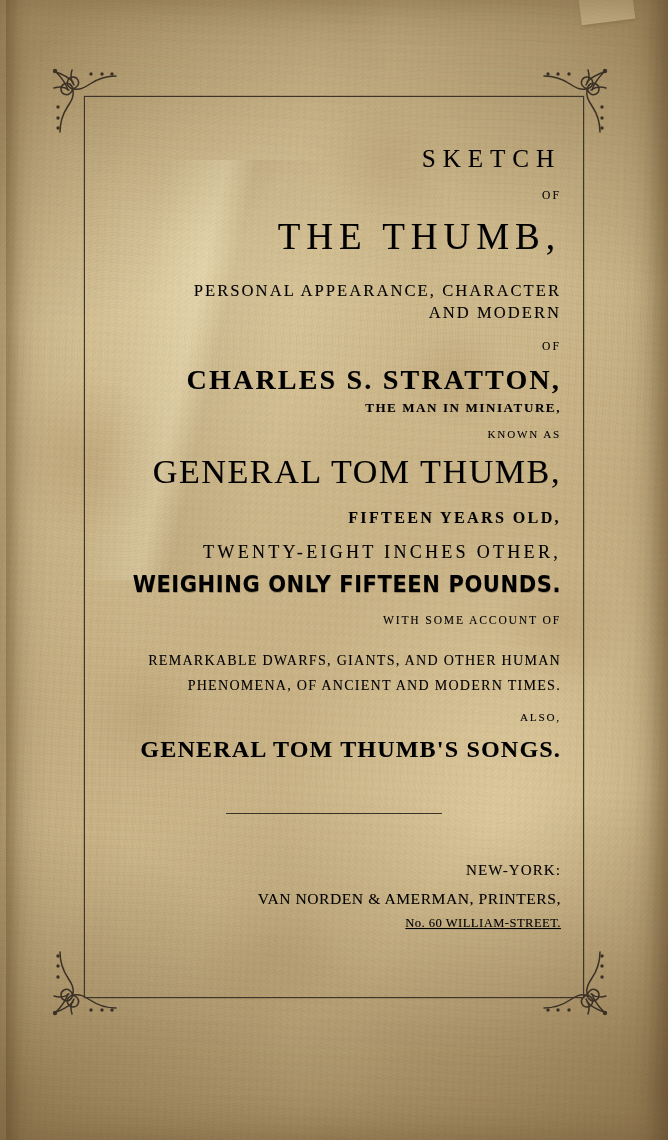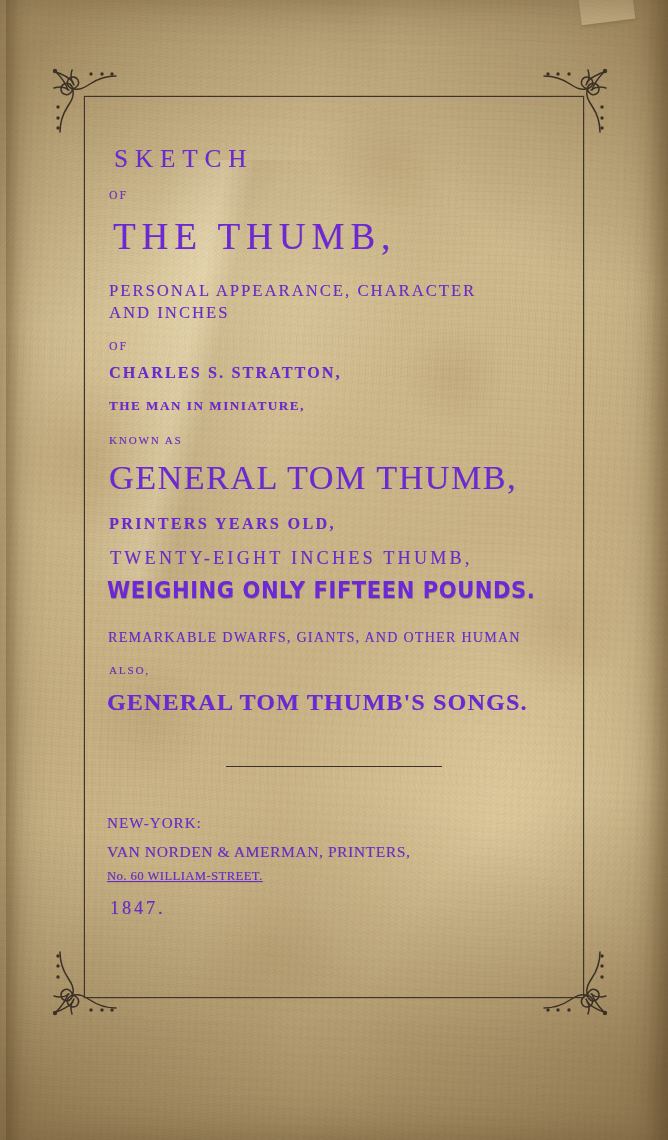--- a/index.html
+++ b/index.html
@@ -106,21 +106,21 @@
     width: 74px; height: 74px;
     color: #3a3026;
     pointer-events: none;
   }
   .orn-tl { left: 46px;  top: 62px; }
   .orn-tr { left: 540px; top: 62px; transform: scaleX(-1); }
   .orn-bl { left: 46px;  top: 948px; transform: scaleY(-1); }
   .orn-br { left: 540px; top: 948px; transform: scale(-1,-1); }
 
   
-  .tp { text-align: left; color: #6d28d9; }
+  .tp { text-align: right; color: #000000; }
   .line { margin: 0; }
 
   .l-sketch {
     font-size: 25px;
     letter-spacing: 7px;
     font-weight: 400;
     margin-top: 30px;
     text-indent: 7px;
   }
   .l-of1, .l-of2, .l-of3 {
@@ -137,37 +137,37 @@
   }
   .l-personal {
     font-size: 16.5px;
     letter-spacing: 2.1px;
     margin-top: 22px;
     line-height: 1.28;
     text-indent: 2px;
   }
   .l-of2 { margin-top: 17px; }
   .l-charles {
-    font-size: 16px;
+    font-size: 28px;
     font-weight: 700;
     letter-spacing: 2.2px;
     margin-top: 12px;
     text-indent: 2px;
   }
   .l-maninmin {
     font-size: 13px;
     letter-spacing: 1.6px;
     font-weight: 700;
-    margin-top: 16px;
+    margin-top: 4px;
     text-indent: 2px;
   }
   .l-knownas {
     font-size: 11px;
     letter-spacing: 1.9px;
-    margin-top: 20px;
+    margin-top: 12px;
     text-indent: 2px;
   }
   .l-general {
     font-size: 34px;
     font-weight: 400;
     letter-spacing: 1.6px;
     margin-top: 13px;
     text-indent: 2px;
   }
   .l-fifteen {
@@ -351,43 +351,44 @@
   </div>
 
   <div class="frame">
     <div class="frame-inner tp">
 
       <p class="line l-sketch">SKETCH</p>
       <p class="line l-of1">OF</p>
       <p class="line l-thelife">THE THUMB,</p>
 
       <p class="line l-personal">PERSONAL APPEARANCE, CHARACTER</p>
-      <p class="line l-personal" style="margin-top:1px;">AND INCHES</p>
+      <p class="line l-personal" style="margin-top:1px;">AND MODERN</p>
 
       <p class="line l-of2">OF</p>
       <p class="line l-charles">CHARLES S. STRATTON,</p>
       <p class="line l-maninmin">THE MAN IN MINIATURE,</p>
 
       <p class="line l-knownas">KNOWN AS</p>
       <p class="line l-general">GENERAL TOM THUMB,</p>
 
-      <p class="line l-fifteen">PRINTERS YEARS OLD,</p>
-      <p class="line l-twentyeight">TWENTY-EIGHT INCHES THUMB,</p>
+      <p class="line l-fifteen">FIFTEEN YEARS OLD,</p>
+      <p class="line l-twentyeight">TWENTY-EIGHT INCHES OTHER,</p>
       <p class="line l-weighing">WEIGHING ONLY FIFTEEN POUNDS.</p>
 
+      <p class="line l-withsome">WITH SOME ACCOUNT OF</p>
       <p class="line l-remark">REMARKABLE DWARFS, GIANTS, AND OTHER HUMAN</p>
+      <p class="line l-remark" style="margin-top:2px;">PHENOMENA, OF ANCIENT AND MODERN TIMES.</p>
 
       <p class="line l-also">ALSO,</p>
       <p class="line l-songs">GENERAL TOM THUMB'S SONGS.</p>
 
       <div class="rule"></div>
 
       <p class="line l-newyork">NEW-YORK:</p>
       <p class="line l-printers">VAN NORDEN &amp; AMERMAN, PRINTERS,</p>
       <p class="line l-address">No. 60 WILLIAM-STREET.</p>
-      <p class="line l-year">1847.</p>
 
     </div>
   </div>
 
   <div class="grain"></div>
   <div class="edge-dark"></div>
 </div>
 
 </body></html>

